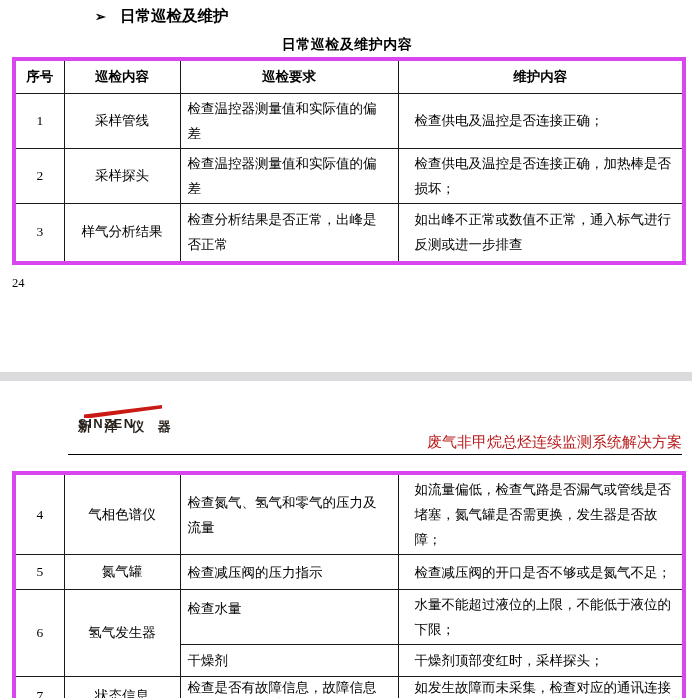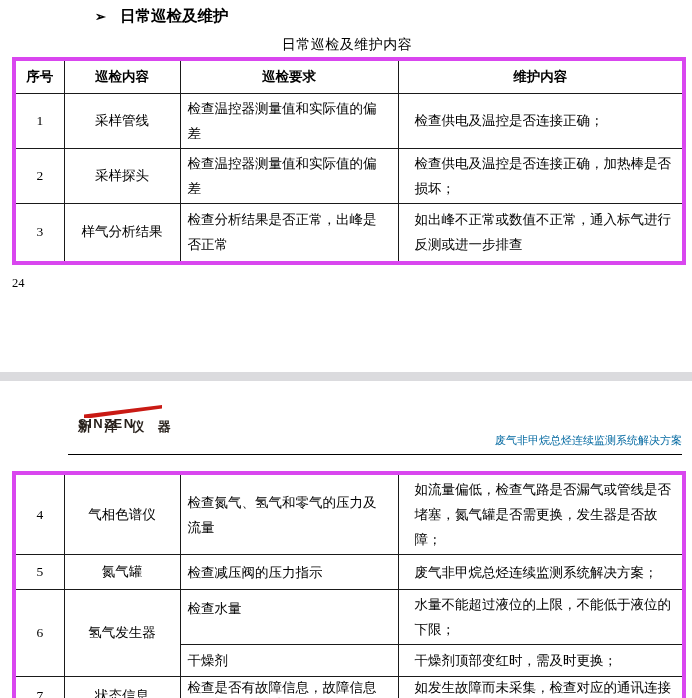--- a/index.html
+++ b/index.html
@@ -8,21 +8,21 @@
     font-family:"Liberation Serif","DejaVu Serif",serif;
     color:#000;
   }
   .doc{position:relative;width:692px;height:698px;background:#fff;overflow:hidden;}
 
   
   .heading{position:absolute;left:95px;top:6px;font-size:15.5px;font-weight:bold;
     display:flex;align-items:center;gap:14px;}
   .heading .bullet{font-size:13px;font-weight:bold;}
   .tbl-title{position:absolute;left:12px;top:36px;width:670px;text-align:center;
-    font-size:14px;font-weight:normal;letter-spacing:.5px;}
+    font-size:14px;font-weight:bold;letter-spacing:.5px;}
 
   
   table.doc-table{position:absolute;left:12px;width:670px;border-collapse:collapse;
     border:4px solid #d946ef;table-layout:fixed;}
   table.t1{top:57px;}
   table.t2{top:471px;}
   .doc-table td,.doc-table th{border:1px solid #1a1a1a;font-size:13.5px;
     font-weight:normal;overflow:hidden;}
   .doc-table th{font-weight:bold;text-align:center;padding:2px;}
   td.c-no,td.c-item{text-align:center;vertical-align:middle;padding:2px;}
@@ -40,21 +40,21 @@
   
   .logo{position:absolute;left:78px;top:403px;width:110px;}
   .logo .swoosh{position:absolute;left:6px;top:2px;}
   .logo .brand{position:absolute;left:0;top:13px;
     font-family:"Liberation Sans","DejaVu Sans",sans-serif;
     font-size:13px;font-weight:800;letter-spacing:1.5px;color:#261f1a;}
   .logo .brand-cn{position:absolute;left:0;top:15px;
     font-family:"Liberation Sans","DejaVu Sans",sans-serif;
     font-size:13px;font-weight:bold;letter-spacing:5px;color:#261f1a;white-space:nowrap;}
   .doc-title{position:absolute;left:300px;top:433px;width:382px;text-align:right;
-    font-size:11px;color:#0369a1;}
+    font-size:15px;color:#b91c1c;}
   .header-rule{position:absolute;left:68px;top:454px;width:614px;height:0;
     border-top:1.5px solid #000;}
 </style>
 </head>
 <body>
 
 <div class="doc">
 
   <div class="heading">
     <span class="bullet">➢</span>
@@ -123,31 +123,31 @@
         <tr style="height:58px">
       <td class="c-no">4</td>
       <td class="c-item">气相色谱仪</td>
       <td class="c-req">检查氮气、氢气和零气的压力及流量</td>
       <td class="c-main">如流量偏低，检查气路是否漏气或管线是否堵塞，氮气罐是否需更换，发生器是否故障；</td>
     </tr>
     <tr style="height:35px">
       <td class="c-no">5</td>
       <td class="c-item">氮气罐</td>
       <td class="c-req">检查减压阀的压力指示</td>
-      <td class="c-main">废气非甲烷总烃连续监测系统解决方案；</td>
+      <td class="c-main">检查减压阀的开口是否不够或是氮气不足；</td>
     </tr>
     <tr style="height:53px">
       <td class="c-no" rowspan="2">6</td>
       <td class="c-item" rowspan="2">氢气发生器</td>
       <td class="c-req vtop">检查水量</td>
       <td class="c-main">水量不能超过液位的上限，不能低于液位的下限；</td>
     </tr>
     <tr style="height:32px">
       <td class="c-req">干燥剂</td>
-      <td class="c-main">干燥剂顶部变红时，需及时更换；</td>
+      <td class="c-main">干燥剂顶部变红时，采样探头；</td>
     </tr>
     <tr style="height:40px" class="tight">
       <td class="c-no">7</td>
       <td class="c-item">状态信息</td>
       <td class="c-req">检查是否有故障信息，故障信息是否被识别并采集</td>
       <td class="c-main">如发生故障而未采集，检查对应的通讯连接是否正常</td>
     </tr>
   </tbody>
     </table>
 

